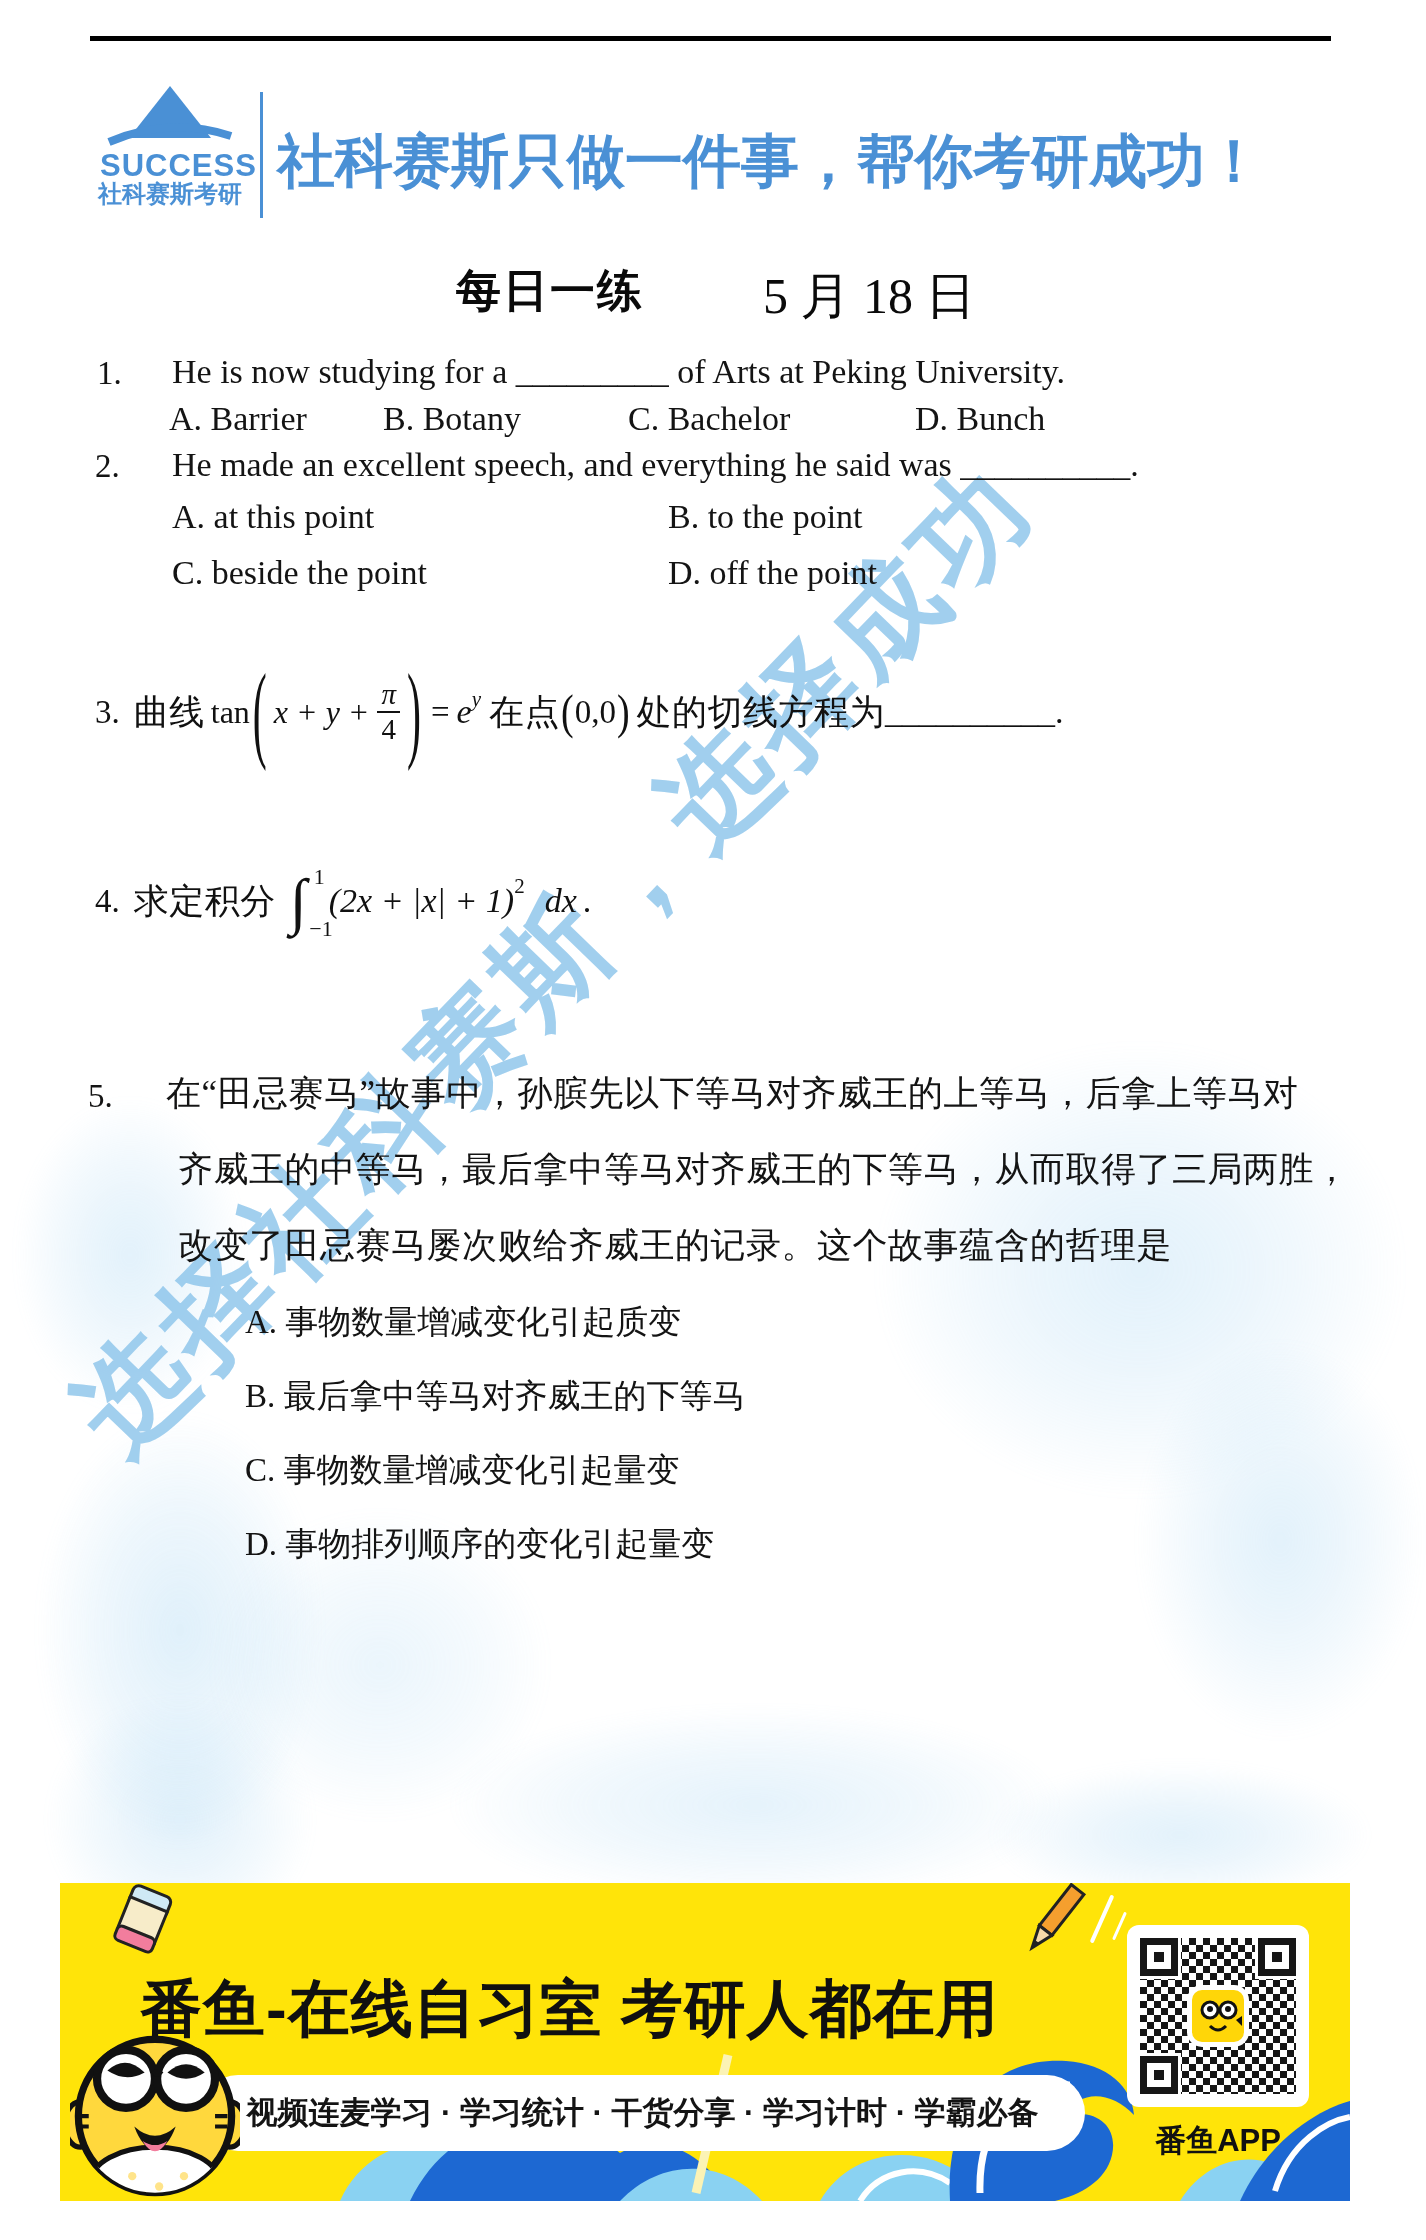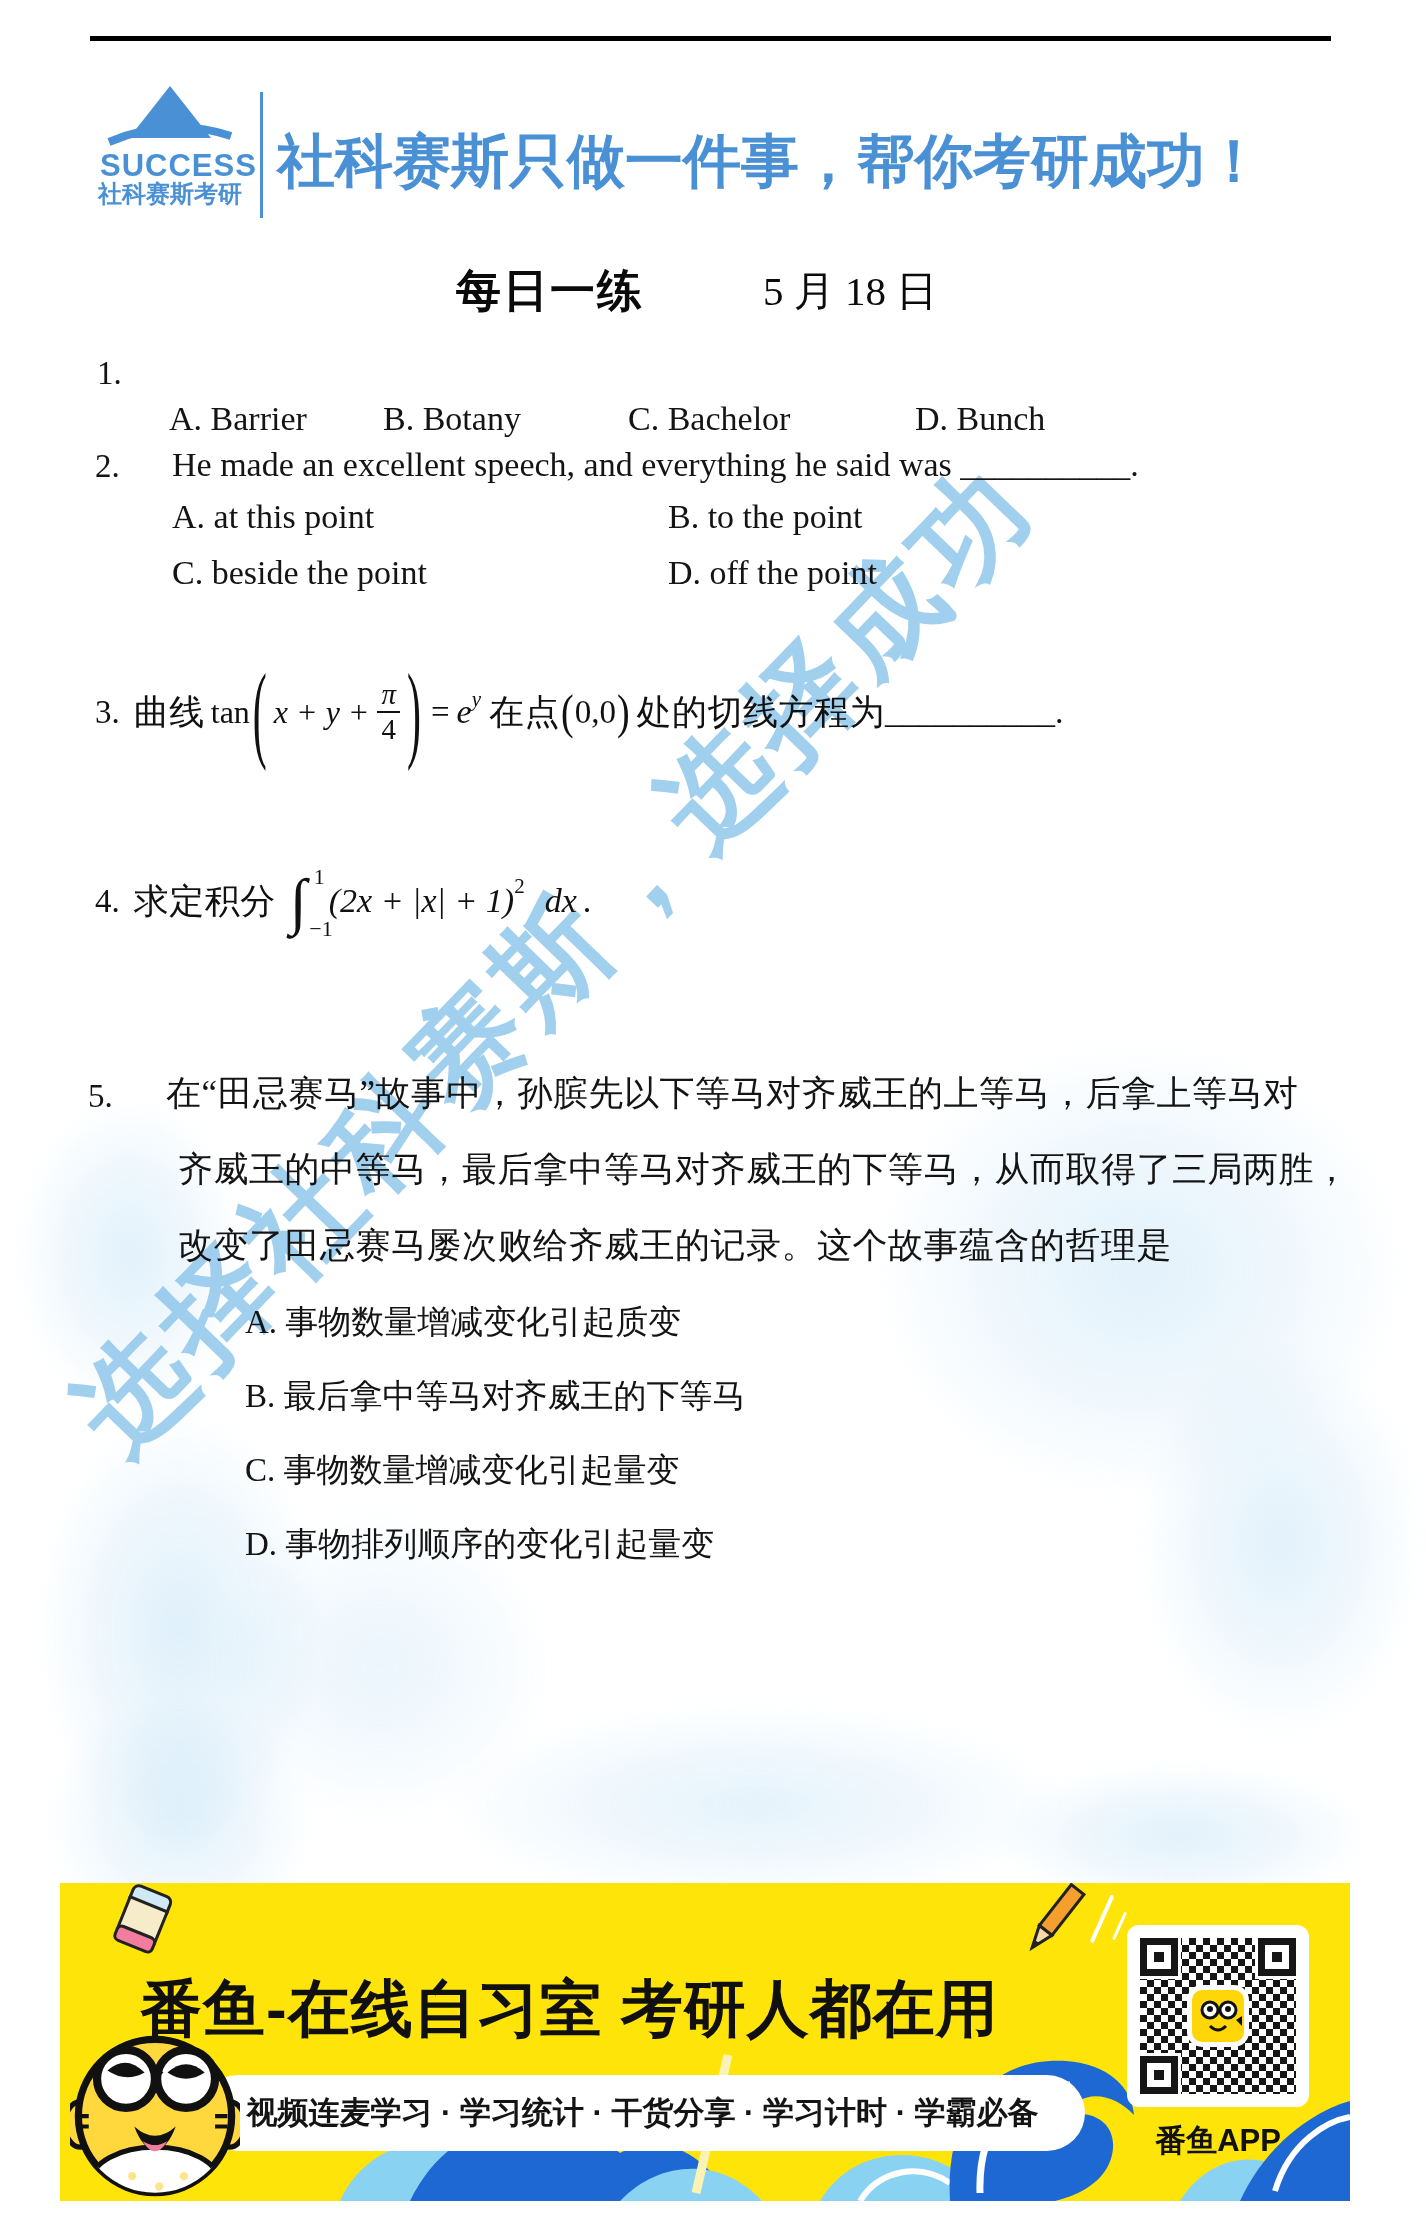--- a/index.html
+++ b/index.html
@@ -10,21 +10,21 @@
   .sans{font-family:"Liberation Sans","DejaVu Sans",sans-serif;}
   .blob{position:absolute;border-radius:50%;
         background:radial-gradient(closest-side, rgba(150,205,240,.55), rgba(150,205,240,.28) 55%, rgba(150,205,240,0) 95%);
         filter:blur(7px);}
   .topline{position:absolute;left:90px;top:36px;width:1241px;height:5px;background:#000;}
   .logo-title{font-weight:800;color:#4a90d5;font-size:31px;letter-spacing:1px;}
   .logo-sub{font-weight:800;color:#4a90d5;font-size:24px;}
   .divider{position:absolute;left:260px;top:92px;width:3px;height:126px;background:#4a90d5;}
   .slogan{font-weight:900;color:#4a90d5;font-size:58px;letter-spacing:0px;}
   .doc-title{font-weight:800;font-size:45px;letter-spacing:2px;color:#0a0a0a;}
-  .doc-date{font-size:41px;color:#0a0a0a;}
+  .doc-date{font-size:50px;color:#0a0a0a;}
   .q-no{font-size:33px;}
   .q-text{font-size:34px;}
   .opt{font-size:34px;}
   .cjk-line{font-size:35px;letter-spacing:0.5px;}
   .cjk-opt{font-size:33px;margin-left:42px;}
   .mrow{display:flex;align-items:center;font-family:"Liberation Serif","DejaVu Serif",serif;color:#111;}
   .bigp{display:inline-block;font-size:42px;font-weight:300;transform:scaleY(2.55);margin:0 3px;}
   .midp{display:inline-block;font-size:38px;font-weight:300;transform:scaleY(1.25);margin:0 1px;}
   .frac{display:inline-flex;flex-direction:column;align-items:center;margin:0 4px;font-size:29px;}
   .frac .num{font-style:italic;border-bottom:2px solid #111;padding:0 4px 2px 4px;}
@@ -79,20 +79,21 @@
   </svg>
   <div class="abs content logo-title" style="left:100px;top:150px;">SUCCESS</div>
   <div class="abs content logo-sub" style="left:98px;top:182px;">社科赛斯考研</div>
   <div class="divider content"></div>
   <div class="abs content slogan" style="left:277px;top:132px;">社科赛斯只做一件事，帮你考研成功！</div>
 
   <div class="abs content doc-title sans" style="left:456px;top:268px;">每日一练</div>
   <div class="abs content doc-date serif" style="left:763px;top:271px;">5 月 18 日</div>
 
   <div class="abs content serif q-no" style="left:97px;top:357px;">1.</div>
+  <div class="abs content serif q-text" style="left:172px;top:355px;">He is now studying for a _________ of Arts at Peking University.</div>
   <div class="abs content serif opt" style="left:169px;top:402px;">A. Barrier</div>
   <div class="abs content serif opt" style="left:383px;top:402px;">B. Botany</div>
   <div class="abs content serif opt" style="left:628px;top:402px;">C. Bachelor</div>
   <div class="abs content serif opt" style="left:915px;top:402px;">D. Bunch</div>
 
   <div class="abs content serif q-no" style="left:95px;top:450px;">2.</div>
   <div class="abs content serif q-text" style="left:172px;top:448px;">He made an excellent speech, and everything he said was __________.</div>
   <div class="abs content serif opt" style="left:172px;top:500px;">A. at this point</div>
   <div class="abs content serif opt" style="left:668px;top:500px;">B. to the point</div>
   <div class="abs content serif opt" style="left:172px;top:556px;">C. beside the point</div>

